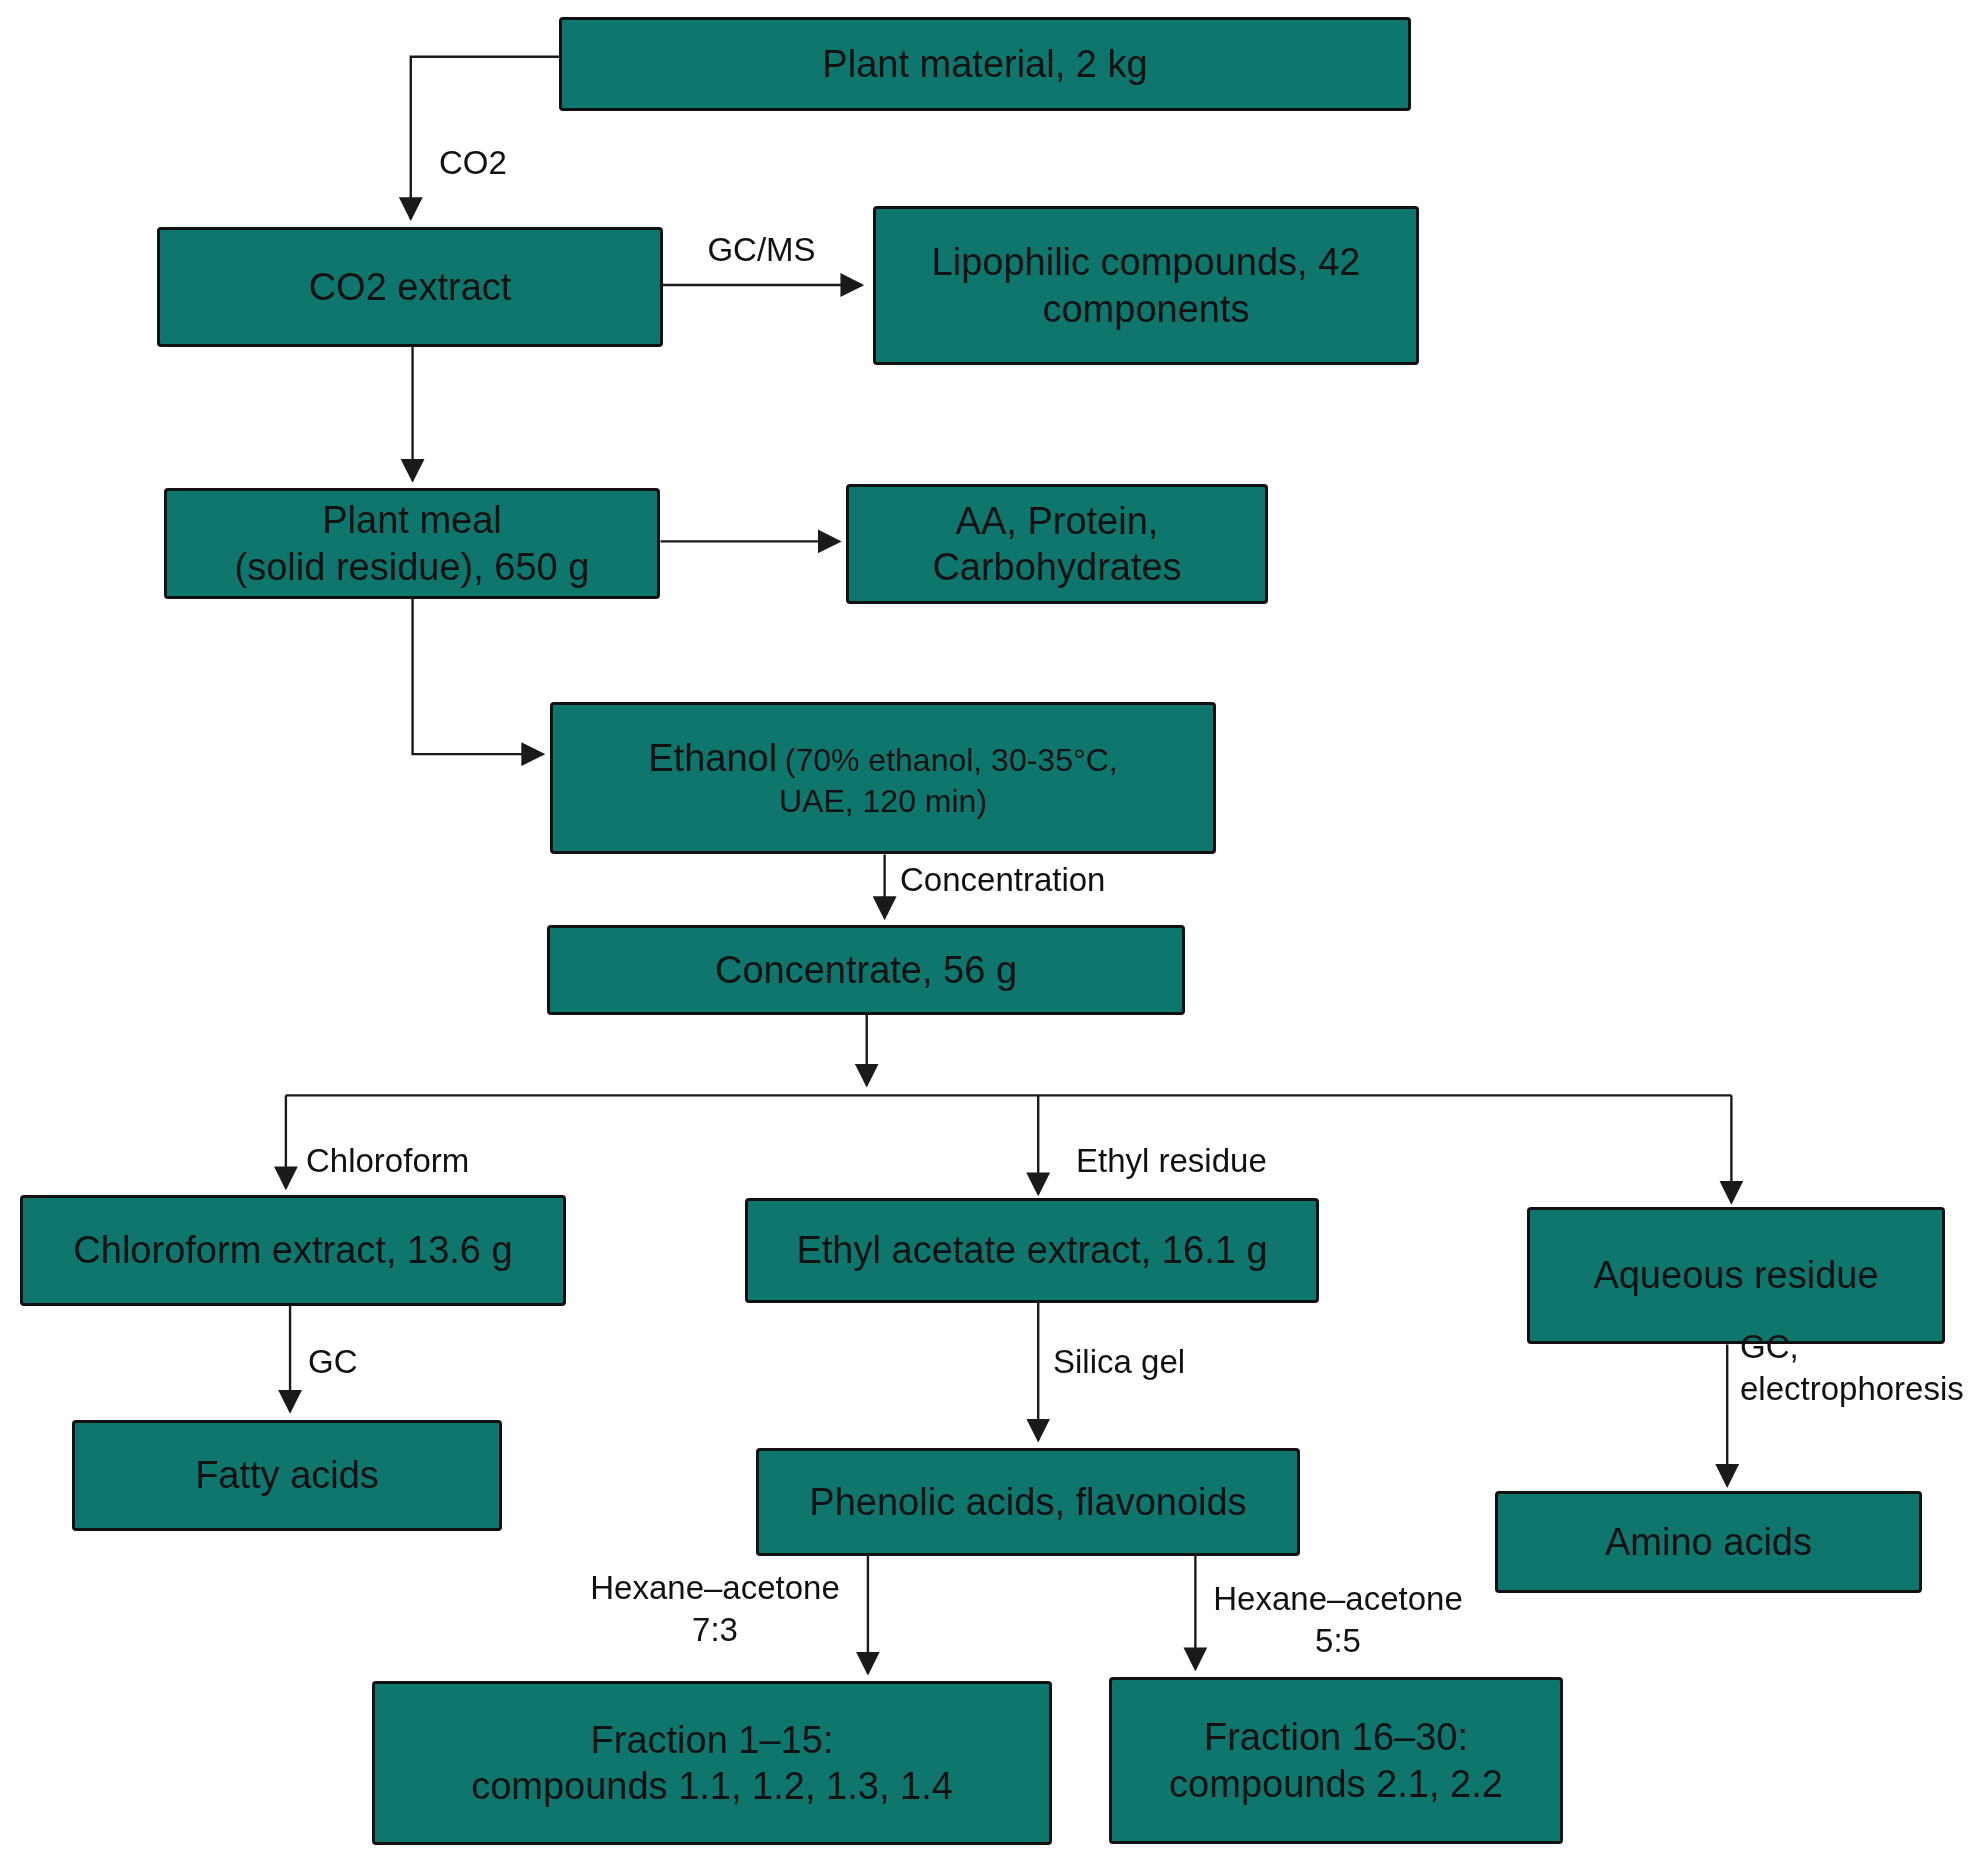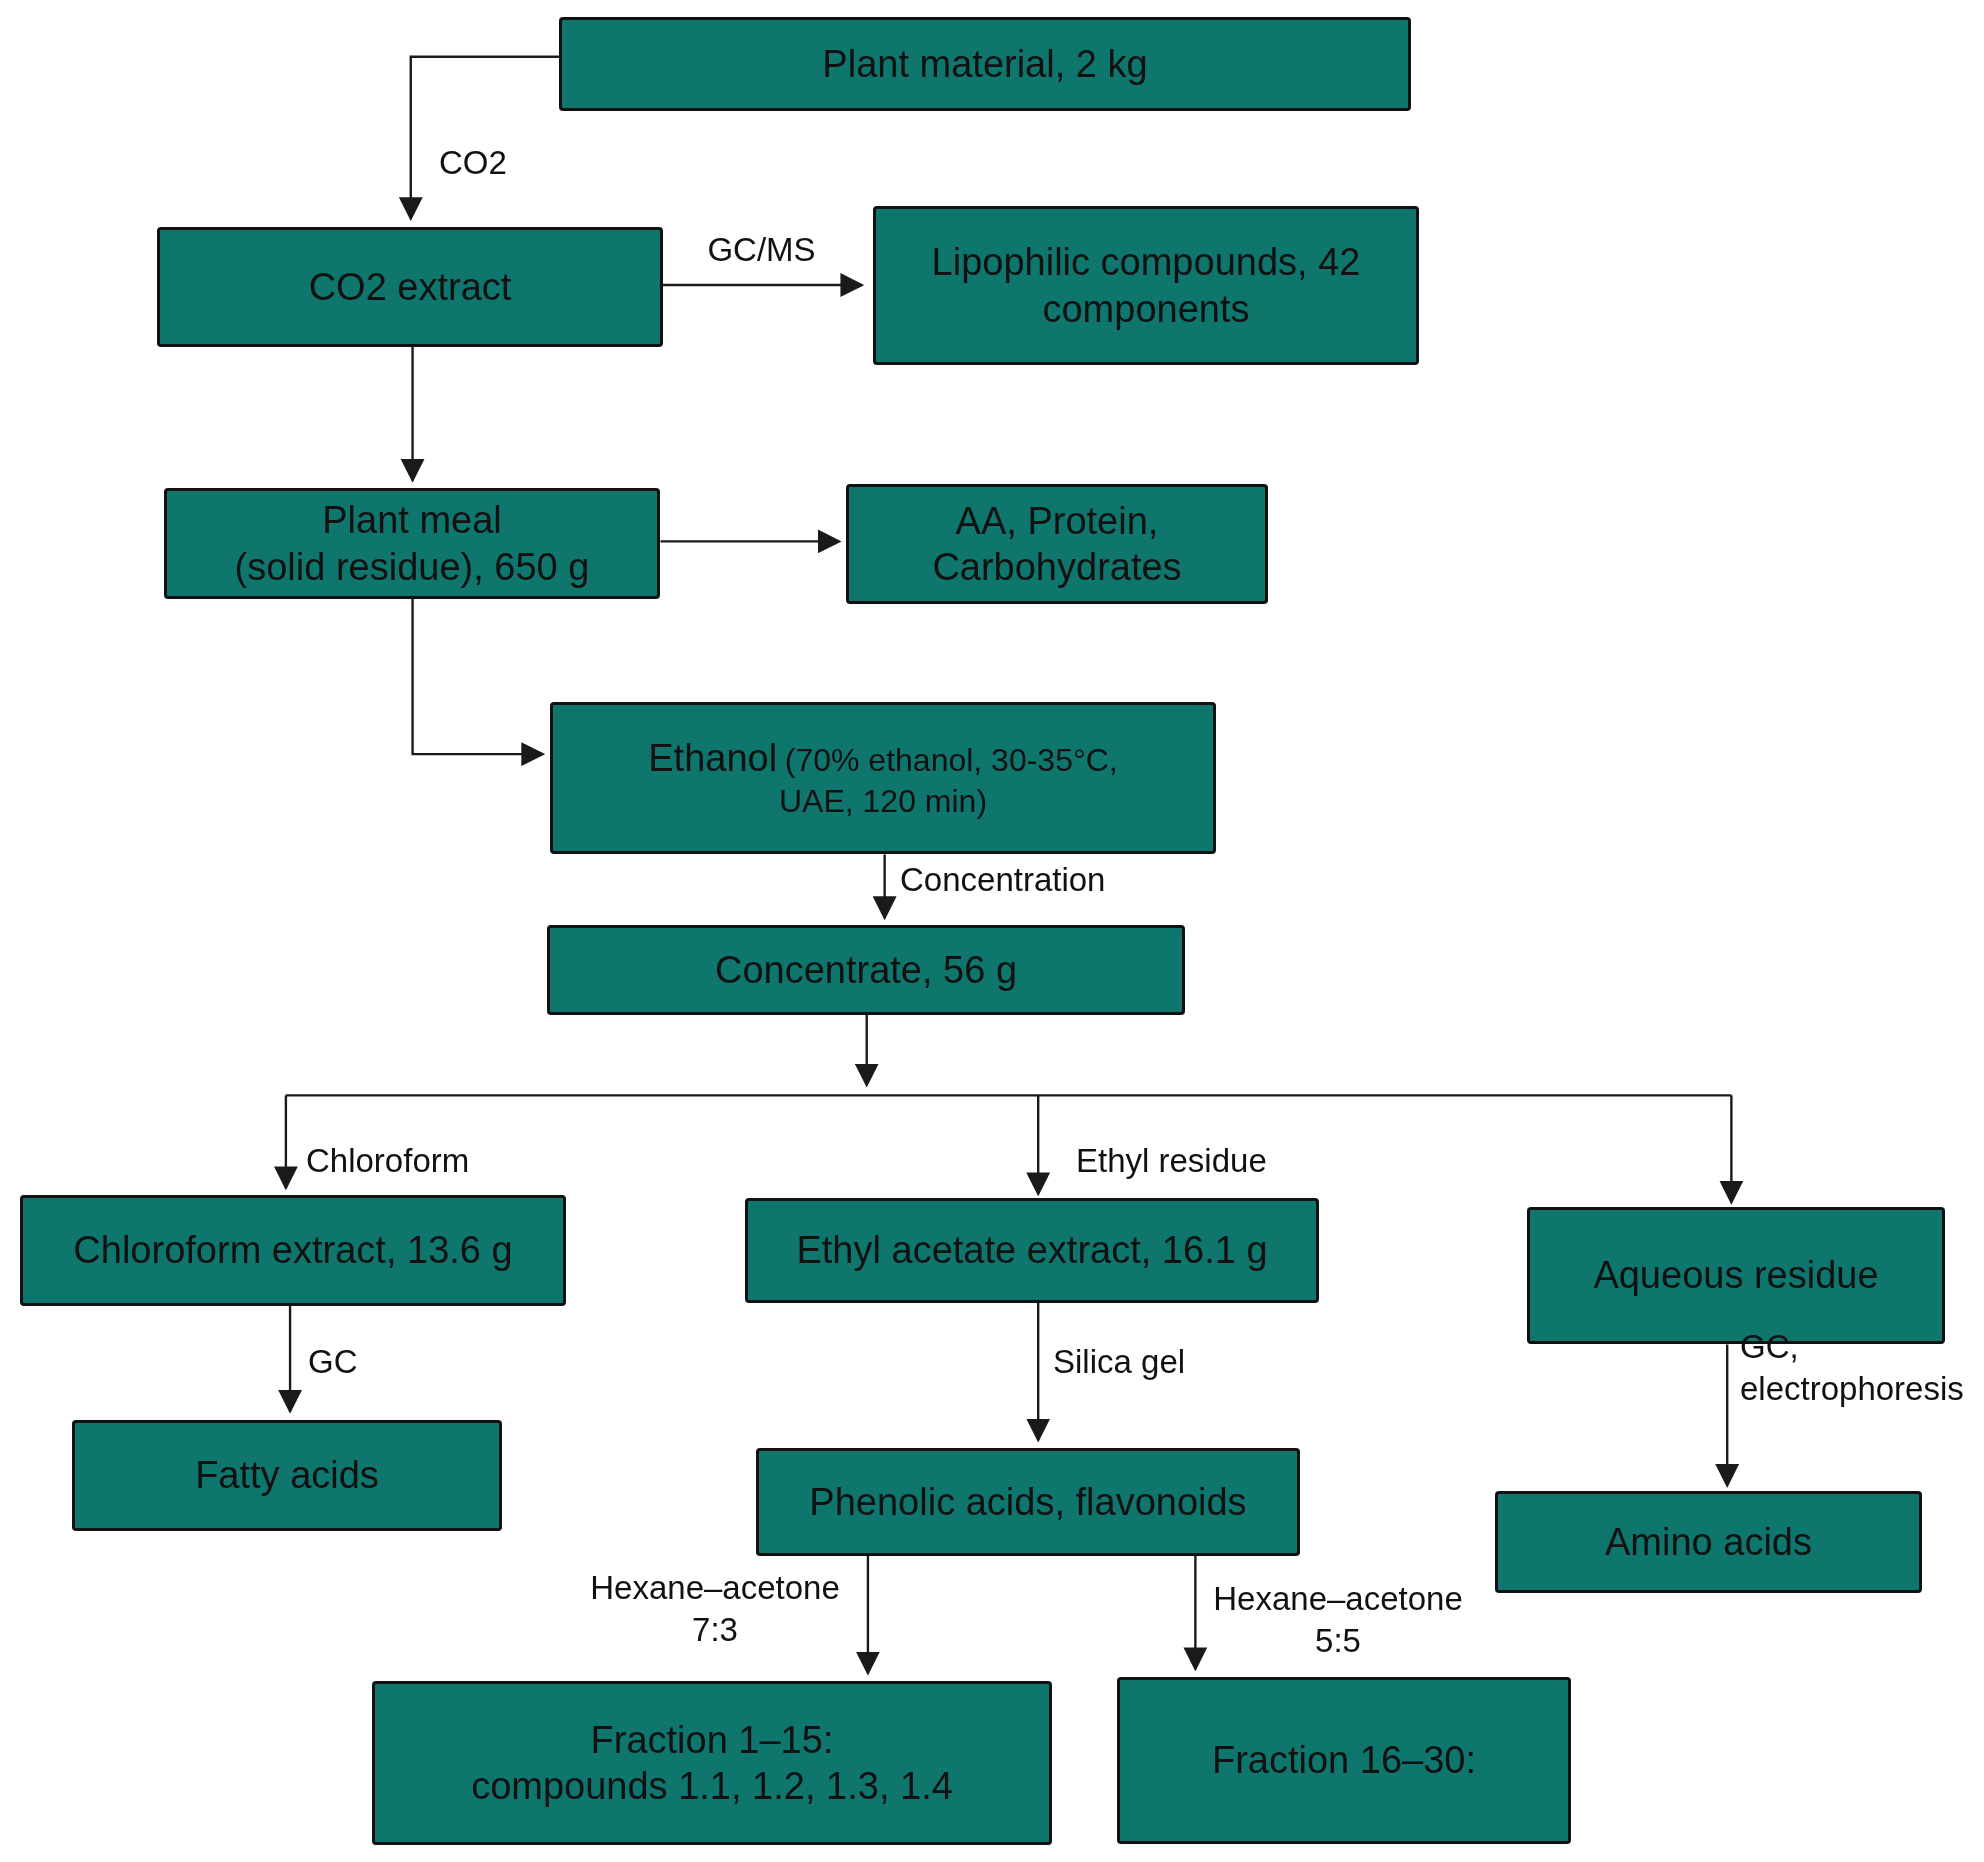--- a/index.html
+++ b/index.html
@@ -125,22 +125,23 @@
 
   <div class="node" style="left:1495px;top:1491px;width:427px;height:102px;">
     <span>Amino acids</span>
   </div>
 
   <div class="node" style="left:372px;top:1681px;width:680px;height:164px;">
     <span>Fraction 1–15:</span>
     <span>compounds 1.1, 1.2, 1.3, 1.4</span>
   </div>
 
-  <div class="node" style="left:1109px;top:1677px;width:454px;height:167px;margin-left:8px;">
+  <div class="node" style="left:1109px;top:1677px;width:454px;height:167px;">
     <span>Fraction 16–30:</span>
+    <span>compounds 2.1, 2.2</span>
   </div>
 
   <div class="elabel" style="left:439px;top:120px;margin-top:22px;">CO2</div>
   <div class="elabel center" style="left:681px;top:229px;width:161px;">GC/MS</div>
   <div class="elabel" style="left:900px;top:859px;">Concentration</div>
   <div class="elabel" style="left:306px;top:1140px;">Chloroform</div>
   <div class="elabel" style="left:1076px;top:1140px;">Ethyl residue</div>
   <div class="elabel" style="left:308px;top:1341px;">GC</div>
   <div class="elabel" style="left:1053px;top:1341px;">Silica gel</div>
   <div class="elabel" style="left:1740px;top:1326px;">

